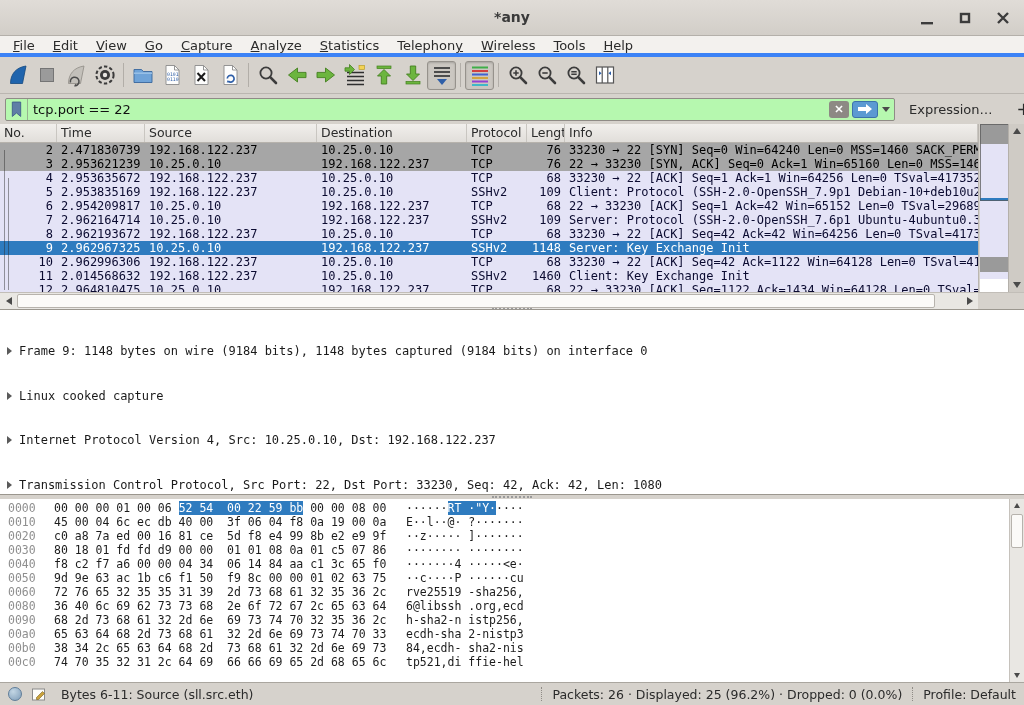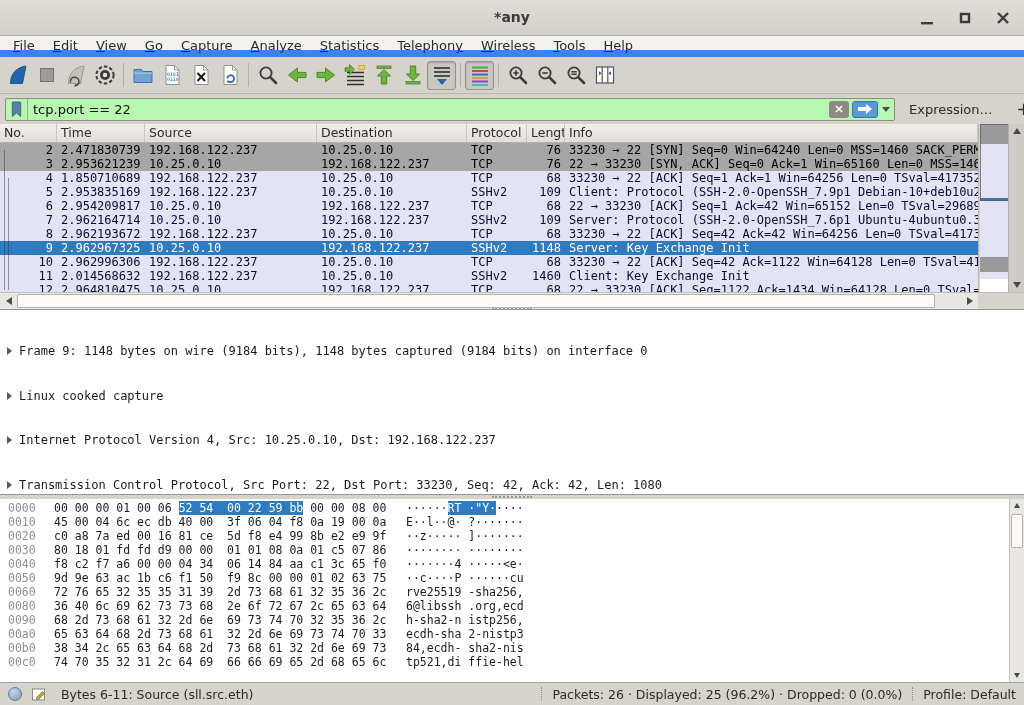--- a/index.html
+++ b/index.html
@@ -9,21 +9,21 @@
   
   .titlebar { position:absolute; left:0; top:0; width:1024px; height:36px;
     background:linear-gradient(#e0dcd7,#d2cec8); border-bottom:1px solid #b4b0aa; }
   .title-text { position:absolute; left:0; right:0; top:0; line-height:35px; text-align:center;
     font-weight:bold; font-size:14px; color:#3a3a3a; }
   .win-btns { position:absolute; right:10px; top:0; height:100%; display:flex; align-items:center; gap:16px; }
   .win-btn { width:22px; height:22px; display:flex; align-items:center; justify-content:center; }
 
   
   .menubar { position:absolute; left:0; top:36px; width:1024px; height:21px; background:#f3f1ee;
-    border-bottom:7px solid #3b82f6; display:flex; align-items:stretch; padding-left:4px; }
+    border-bottom:4px solid #3b82f6; display:flex; align-items:stretch; padding-left:4px; }
   .menu-item { padding:0 9px; line-height:20px; font-size:13px; color:#2b2b2b; white-space:nowrap; }
   .mn { text-decoration:underline; }
 
   
   .toolbar { position:absolute; left:0; top:57px; width:1024px; height:37px; background:#d6d2cc;
     border-bottom:1px solid #bab6b0; display:flex; align-items:center; padding:0 3px; }
   .tbtn { width:29px; height:29px; border-radius:3px; display:flex; align-items:center; justify-content:center; flex:0 0 auto; }
   .tbtn svg { width:24px; height:24px; }
   .tbtn.pressed { background:#cbc7c1; border:1px solid #96928c; box-shadow:inset 0 1px 2px rgba(0,0,0,.18); }
   .tsep { width:1px; height:24px; background:#b2aea8; margin:0 4px; flex:0 0 auto; }
@@ -366,21 +366,21 @@
       <span class="c-time">2.953621239</span>
       <span class="c-src">10.25.0.10</span>
       <span class="c-dst">192.168.122.237</span>
       <span class="c-proto">TCP</span>
       <span class="c-len">76</span>
       <span class="c-info">22 → 33230 [SYN, ACK] Seq=0 Ack=1 Win=65160 Len=0 MSS=1460 SACK_PERM=1</span>
     </div>
 
     <div class="prow row-normal">
       <span class="c-no">4</span>
-      <span class="c-time">1.850710689</span>
+      <span class="c-time">2.953635672</span>
       <span class="c-src">192.168.122.237</span>
       <span class="c-dst">10.25.0.10</span>
       <span class="c-proto">TCP</span>
       <span class="c-len">68</span>
       <span class="c-info">33230 → 22 [ACK] Seq=1 Ack=1 Win=64256 Len=0 TSval=4173522458</span>
     </div>
 
     <div class="prow row-normal">
       <span class="c-no">5</span>
       <span class="c-time">2.953835169</span>

